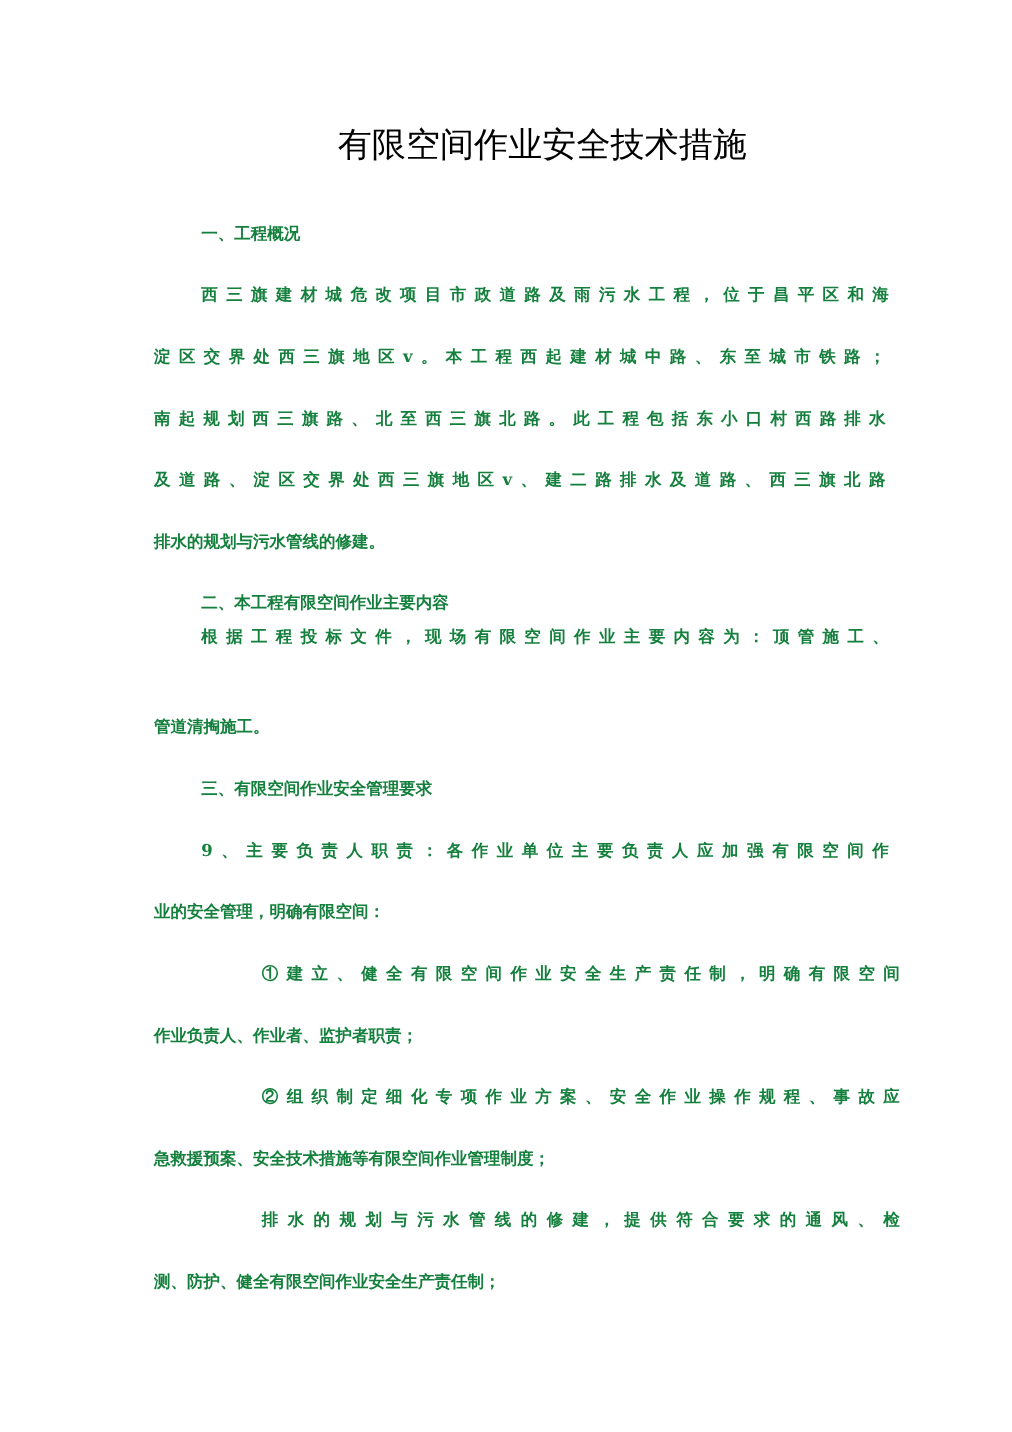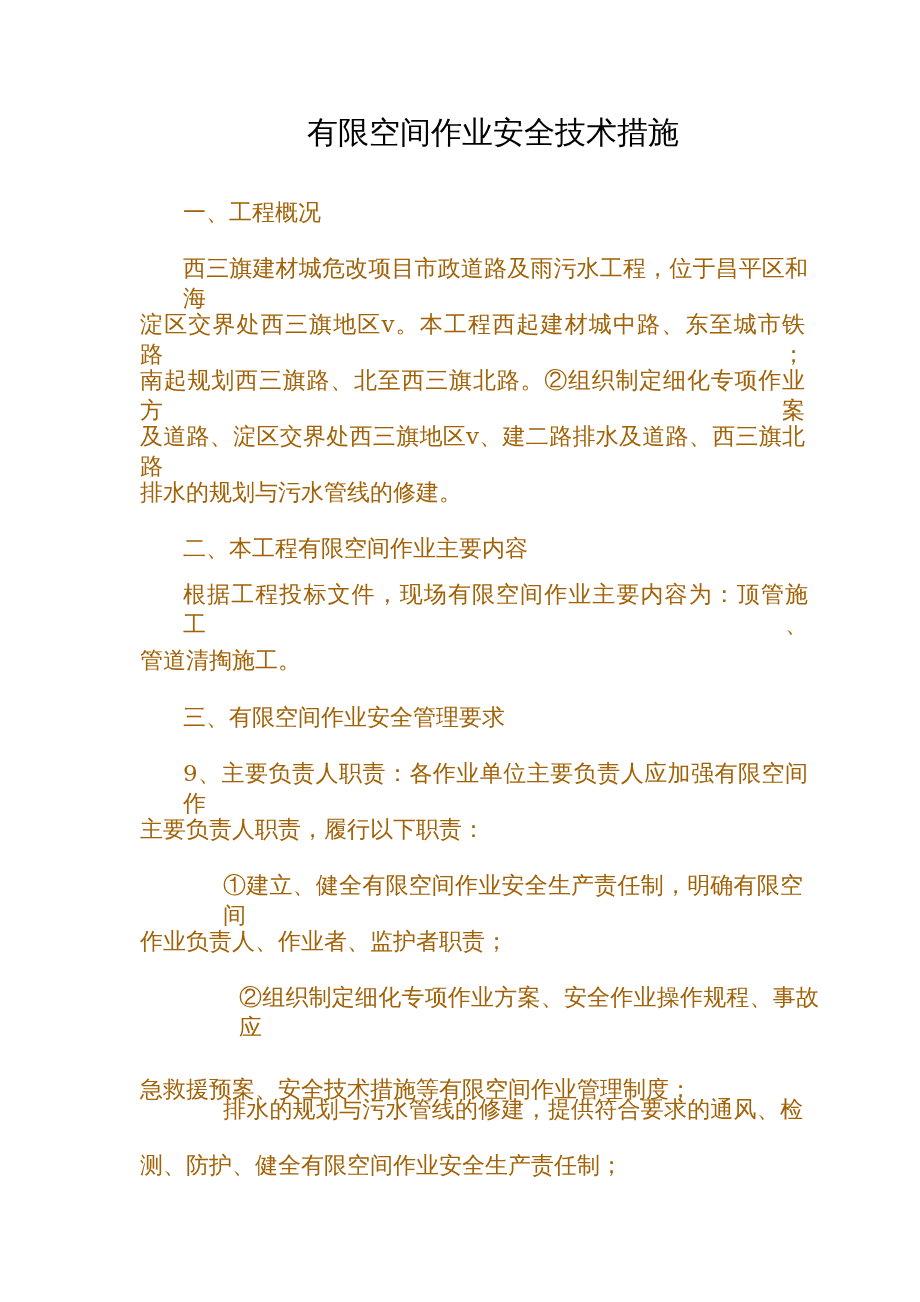--- a/index.html
+++ b/index.html
@@ -31,53 +31,54 @@
       font-family: "DejaVu Sans", "Liberation Sans", sans-serif;
       font-size: 31px;
       line-height: 44px;
       color: #000000;
       letter-spacing: 0px;
     }
     .line {
       position: absolute;
       left: 140px;
       width: 665px;
-      font-size: 23px;
+      font-size: 15px;
       line-height: 30px;
       white-space: nowrap;
       overflow: visible;
-      color: #a16207;
+      color: #15803d;
+      font-weight: bold;
     }
     .ind1 { left: 183px; width: 625px; }
-    .ind2 { left: 223px; width: 580px; }
+    .ind2 { left: 238px; width: 580px; }
     .justify {
       text-align: justify;
       text-align-last: justify;
       white-space: normal;
     }
   </style>
 </head>
 <body>
 
 <div class="page">
   <h1 class="title" style="margin:0;font-weight:normal;">有限空间作业安全技术措施</h1>
 
   <div id="body-lines">
       <div class="line ind1" style="top: 197px;">一、工程概况</div>
       <div class="line ind1 justify" style="top: 253px;">西三旗建材城危改项目市政道路及雨污水工程，位于昌平区和海</div>
       <div class="line justify" style="top: 309px;">淀区交界处西三旗地区v。本工程西起建材城中路、东至城市铁路；</div>
-      <div class="line justify" style="top: 365px;">南起规划西三旗路、北至西三旗北路。②组织制定细化专项作业方案</div>
+      <div class="line justify" style="top: 365px;">南起规划西三旗路、北至西三旗北路。此工程包括东小口村西路排水</div>
       <div class="line justify" style="top: 421px;">及道路、淀区交界处西三旗地区v、建二路排水及道路、西三旗北路</div>
       <div class="line" style="top: 477px;">排水的规划与污水管线的修建。</div>
       <div class="line ind1" style="top: 533px;">二、本工程有限空间作业主要内容</div>
-      <div class="line ind1 justify" style="top: 579px;">根据工程投标文件，现场有限空间作业主要内容为：顶管施工、</div>
+      <div class="line ind1 justify" style="top: 564px;">根据工程投标文件，现场有限空间作业主要内容为：顶管施工、</div>
       <div class="line" style="top: 645px;">管道清掏施工。</div>
       <div class="line ind1" style="top: 702px;">三、有限空间作业安全管理要求</div>
       <div class="line ind1 justify" style="top: 758px;">9、主要负责人职责：各作业单位主要负责人应加强有限空间作</div>
-      <div class="line" style="top: 814px;">主要负责人职责，履行以下职责：</div>
+      <div class="line" style="top: 814px;">业的安全管理，明确有限空间：</div>
       <div class="line ind2 justify" style="top: 870px;">①建立、健全有限空间作业安全生产责任制，明确有限空间</div>
       <div class="line" style="top: 926px;">作业负责人、作业者、监护者职责；</div>
-      <div class="line ind2 justify" style="top: 982px; margin-left: 16px;">②组织制定细化专项作业方案、安全作业操作规程、事故应</div>
-      <div class="line" style="top: 1038px; margin-top: 36px;">急救援预案、安全技术措施等有限空间作业管理制度；</div>
+      <div class="line ind2 justify" style="top: 982px;">②组织制定细化专项作业方案、安全作业操作规程、事故应</div>
+      <div class="line" style="top: 1038px;">急救援预案、安全技术措施等有限空间作业管理制度；</div>
       <div class="line ind2 justify" style="top: 1094px;">排水的规划与污水管线的修建，提供符合要求的通风、检</div>
       <div class="line" style="top: 1150px;">测、防护、健全有限空间作业安全生产责任制；</div>
     </div>
 </div>
 
 </body></html>

